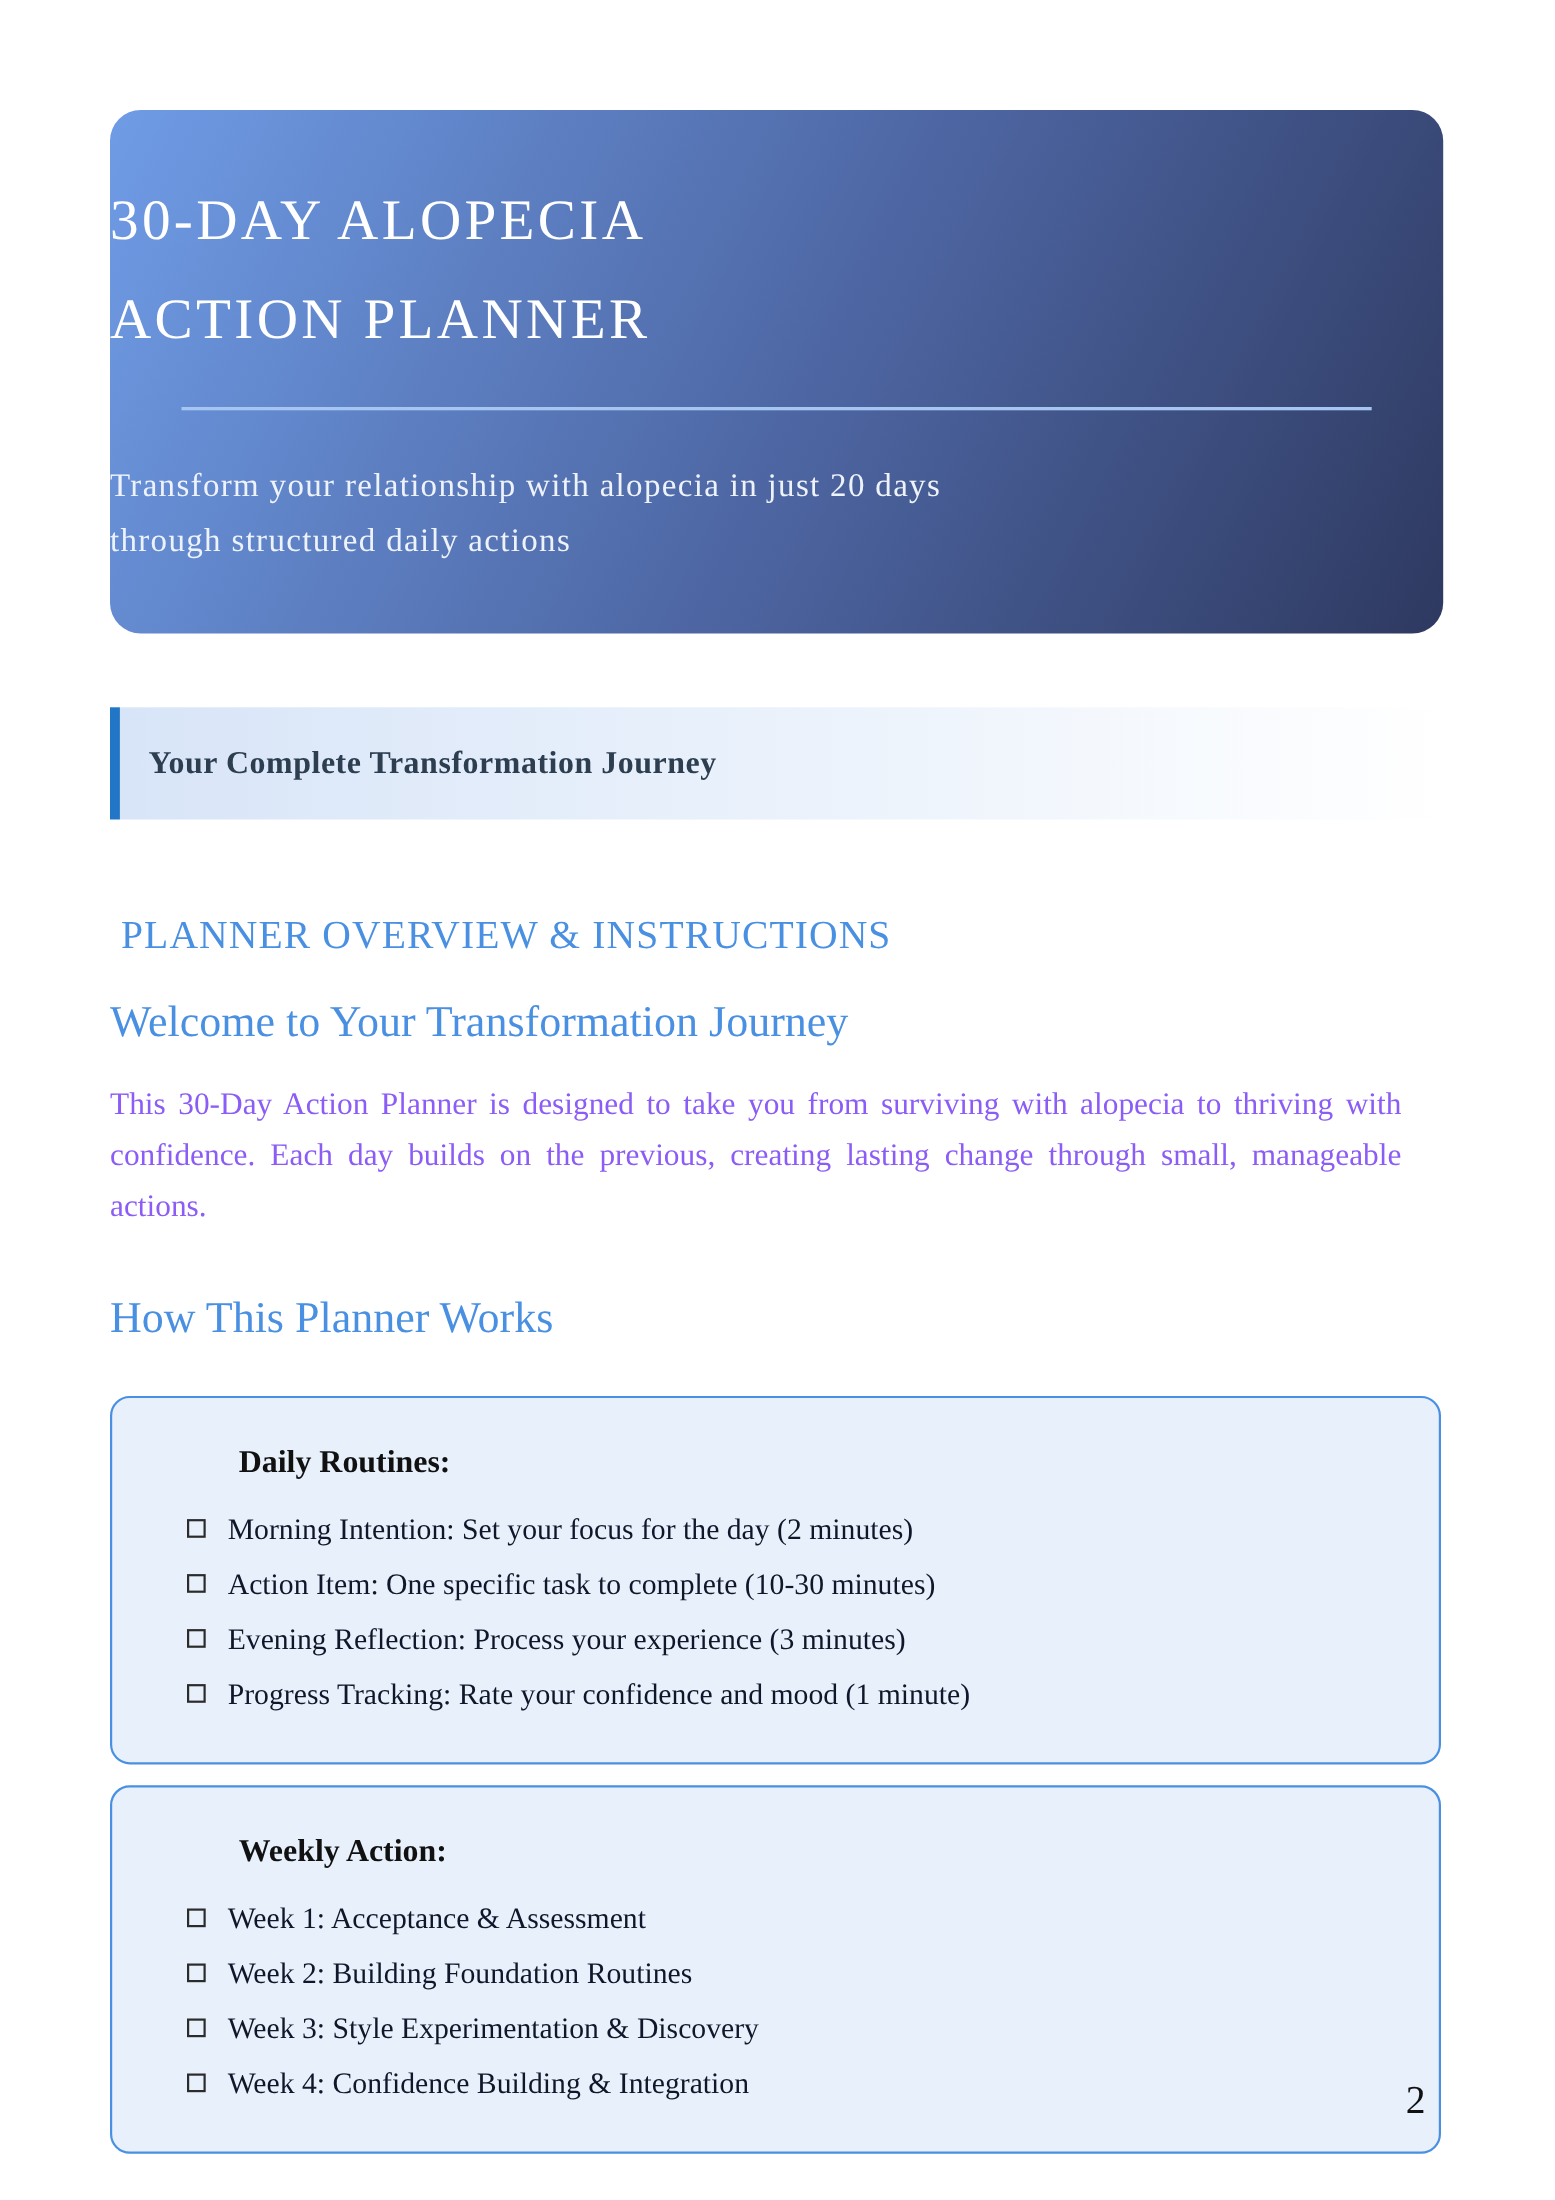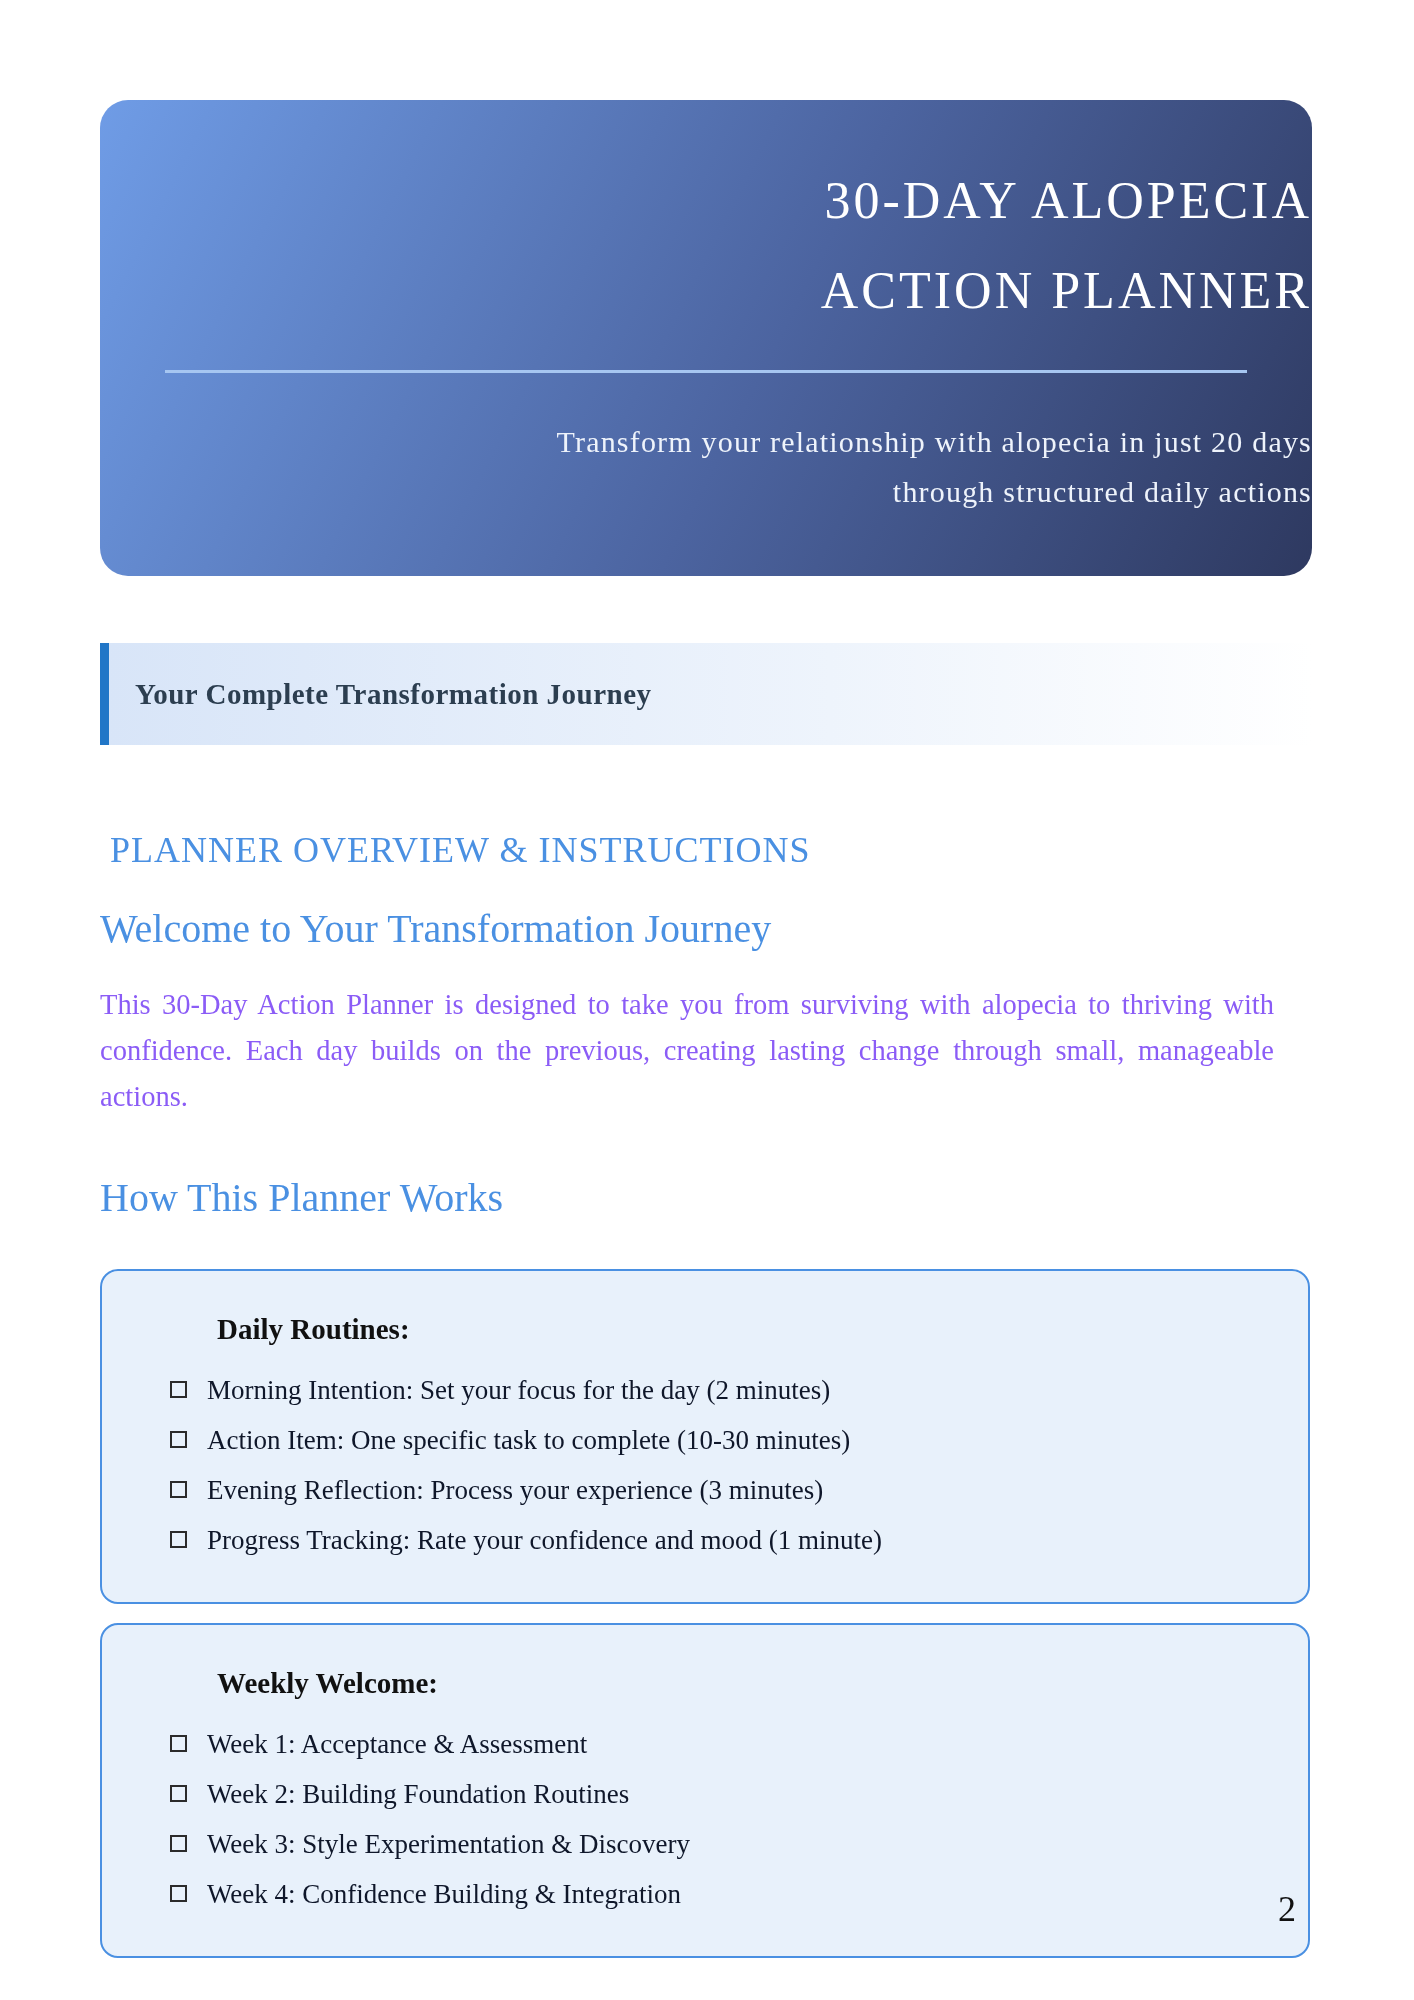--- a/index.html
+++ b/index.html
@@ -11,21 +11,21 @@
     font-family: "Liberation Serif", "DejaVu Serif", serif;
     overflow: hidden;
   }
 
   
   .banner {
     margin: 100px 102px 0 100px;
     height: 476px;
     border-radius: 28px;
     background: linear-gradient(117deg, #6f9ce6 0%, #4c64a0 55%, #2e3960 100%);
-    text-align: right;
+    text-align: left;
     padding-top: 56px;
   }
   .banner-title {
     color: #ffffff;
     font-size: 52px;
     font-weight: normal;
     letter-spacing: 3px;
     line-height: 90px;
   }
   .banner-divider {
@@ -175,21 +175,21 @@
         <span>Evening Reflection: Process your experience (3 minutes)</span>
       </li>
       <li class="check-item">
         <span class="checkbox"></span>
         <span>Progress Tracking: Rate your confidence and mood (1 minute)</span>
       </li>
     </ul>
   </div>
 
   <div class="card second">
-    <div class="card-title">Weekly Welcome:</div>
+    <div class="card-title">Weekly Action:</div>
     <ul class="checklist">
       <li class="check-item">
         <span class="checkbox"></span>
         <span>Week 1: Acceptance &amp; Assessment</span>
       </li>
       <li class="check-item">
         <span class="checkbox"></span>
         <span>Week 2: Building Foundation Routines</span>
       </li>
       <li class="check-item">

